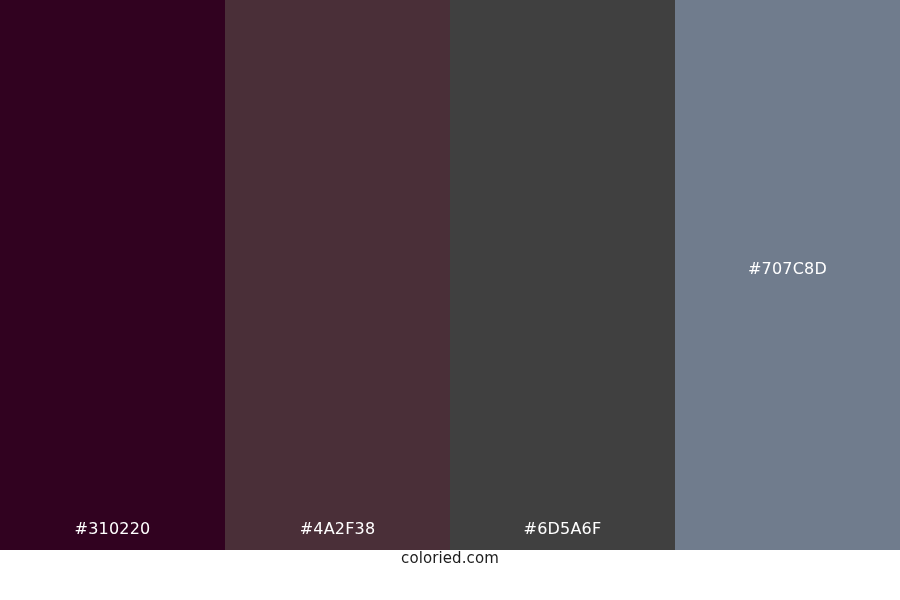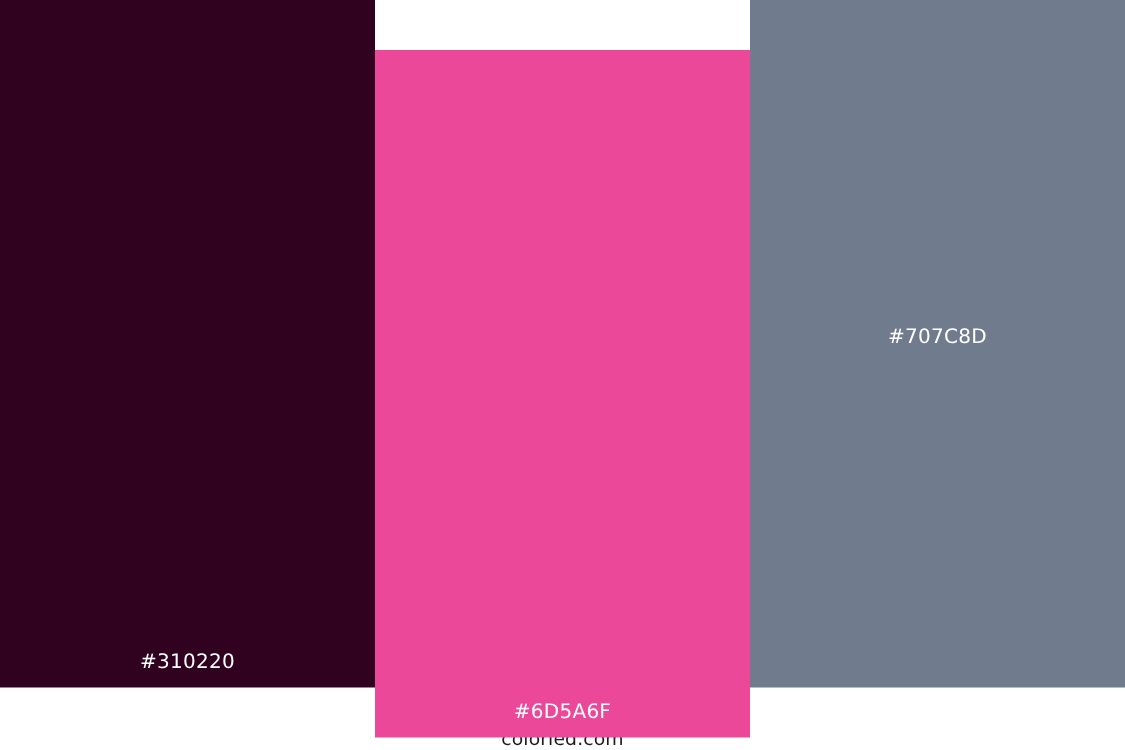--- a/index.html
+++ b/index.html
@@ -57,21 +57,21 @@
   .swatch.dark-text .swatch-label {
     color: #111111;
   }
 
   
   .footer-bar {
     width: 900px;
     height: 50px;
     background: #ffffff;
     display: flex;
-    align-items: flex-end;
+    align-items: flex-start;
     justify-content: center;
   }
 
   .footer-text {
     font-family: "DejaVu Sans", "Liberation Sans", sans-serif;
     font-size: 15px;
     line-height: 17px;
     color: #1c1c1c;
     letter-spacing: 0.1px;
   }
@@ -80,22 +80,25 @@
 <body>
 
 <div class="palette-page" style="background-color: rgb(255, 255, 255);">
 
   <div class="swatch-strip">
 
     <div class="swatch" style="background-color: rgb(49, 2, 32);">
       <span class="swatch-label" style="color: rgb(255, 255, 255);">#310220</span>
     </div>
 
+    <div class="swatch" style="background-color: rgb(74, 47, 56);">
+      <span class="swatch-label" style="color: rgb(255, 255, 255);">#4A2F38</span>
+    </div>
 
-    <div class="swatch" style="background-color: #ec4899; margin-top: 40px;">
+    <div class="swatch" style="background-color: #404040;">
       <span class="swatch-label" style="color: rgb(255, 255, 255);">#6D5A6F</span>
     </div>
 
     <div class="swatch" style="background-color: rgb(112, 124, 141); align-items: center;">
       <span class="swatch-label" style="color: rgb(255, 255, 255);">#707C8D</span>
     </div>
 
 
   </div>
 

